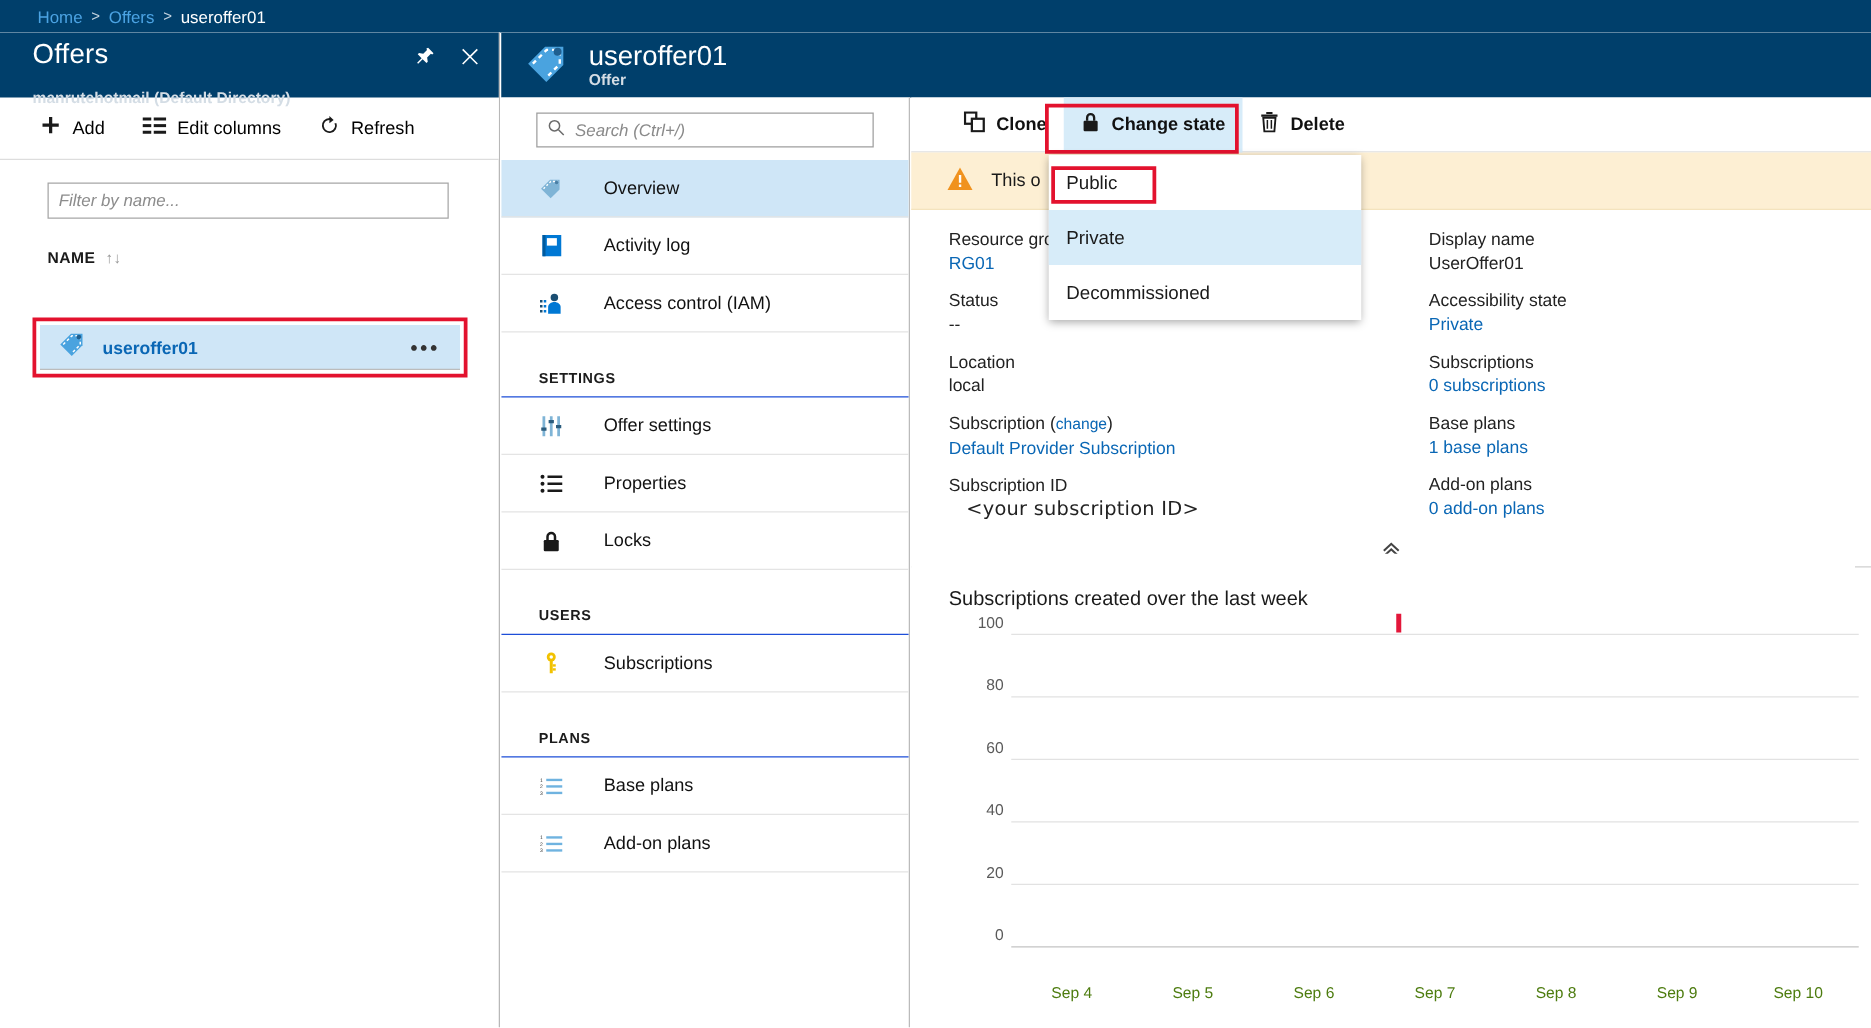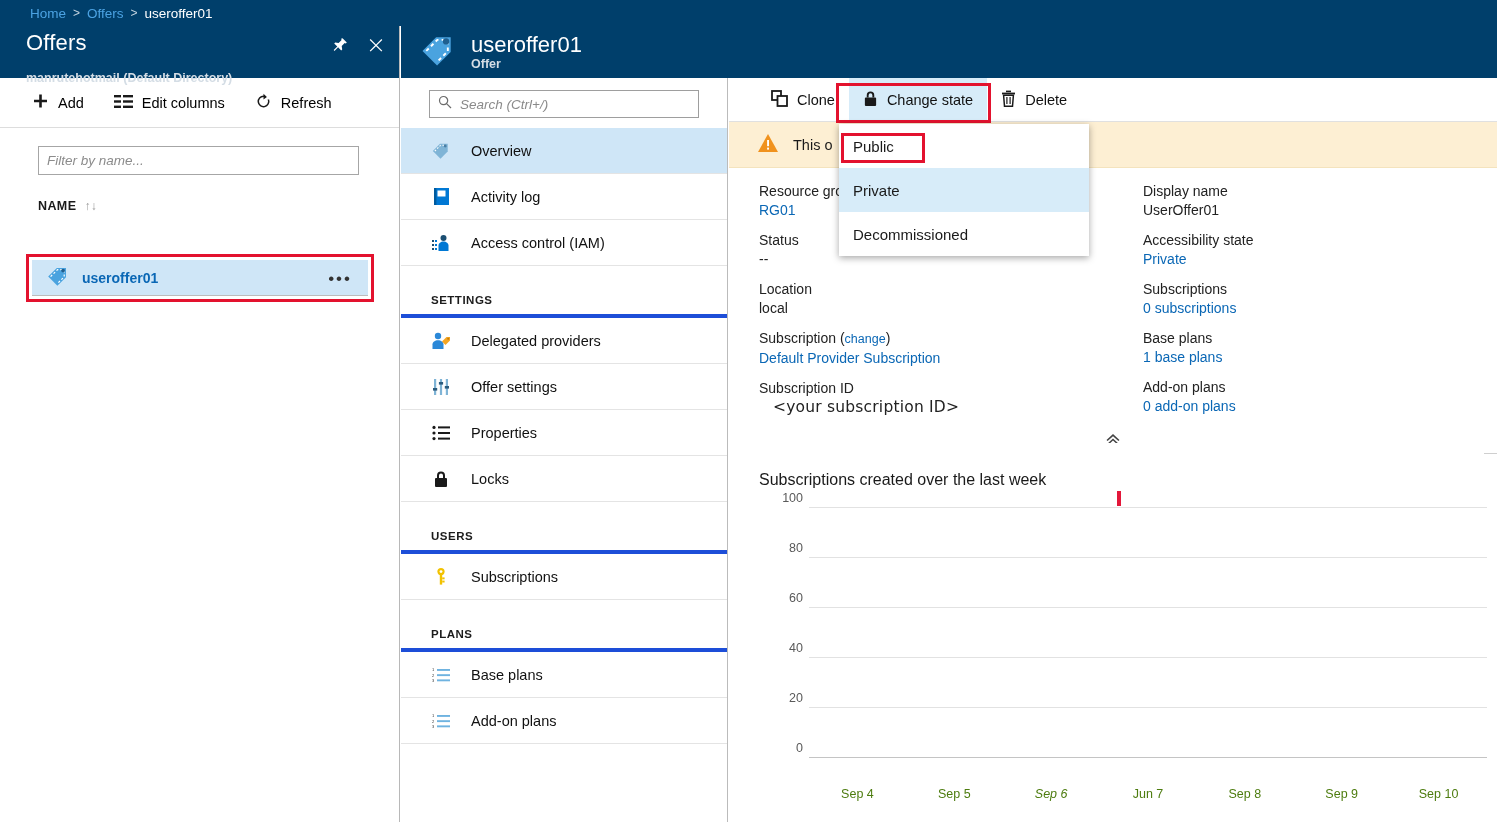--- a/index.html
+++ b/index.html
@@ -82,37 +82,37 @@
     background: #fff; border-right: 1px solid #bbb; overflow: hidden;
   }
   .nav-search-wrap { padding: 12px 28px 10px 28px; }
   .nav-search {
     width: 100%; height: 28px; border: 1px solid #9e9e9e; background: #fff;
     display: flex; align-items: center; padding: 0 8px; gap: 8px; cursor: text;
   }
   .nav-search-text { font-size: 13.5px; font-style: italic; color: #8a8a8a; }
   .nav-list { padding: 0 0 0 0; }
   .nav-item {
-    height: 46px; display: flex; align-items: center; gap: 20px;
+    height: 46px; display: flex; align-items: center; gap: 32px;
     padding-left: 30px; border-bottom: 1px solid #e4e4e4; font-size: 14.5px;
     color: #111; cursor: pointer;
   }
   .nav-item.selected { background: #cfe6f7; }
   .nav-group {
     height: 40px; display: flex; align-items: flex-end; padding: 0 0 8px 30px;
     font-size: 11.5px; font-weight: 700; color: #1c1c1c; letter-spacing: .5px;
-    border-bottom: 4px solid #1d4ed8; margin-top: 12px;
+    border-bottom: 1px solid #1d4ed8; margin-top: 12px;
   }
   .nav-icon { width: 20px; height: 20px; display: inline-flex; align-items: center; justify-content: center; flex: 0 0 20px; }
 
   
   .content-col { position: absolute; left: 328px; top: 52px; width: 768px; height: 744px; background: #fff; }
 
   .cmdbar { height: 44px; display: flex; align-items: center; gap: 0; padding-left: 28px; border-bottom: 1px solid #e0e0e0; }
-  .cmd { display: flex; align-items: center; gap: 9px; font-size: 14.5px; color: #111; cursor: pointer; height: 44px; padding: 12px 14px; }
+  .cmd { display: flex; align-items: center; gap: 9px; font-size: 14.5px; color: #111; cursor: pointer; height: 44px; padding: 12px 14px; font-weight: bold; }
   .cmd.active { background: #d7ecf9; }
   .cmd-annot {
     position: absolute; left: 836px; top: 83px; width: 155px; height: 40px;
     border: 3px solid #e3122e; pointer-events: none; z-index: 40;
   }
 
   .warn-banner {
     height: 46px; background: #fdefd3; display: flex; align-items: center;
     gap: 14px; padding-left: 28px; font-size: 14.5px; color: #1a1a1a;
     border-bottom: 1px solid #f4e3bd;
@@ -306,31 +306,20 @@
               <rect x="4" y="6" width="2" height="2" fill="#0078d4"></rect>
                 <rect x="4" y="10" width="2" height="2" fill="#0078d4"></rect>
                 <rect x="4" y="14" width="2" height="2" fill="#0078d4"></rect>
             </svg>
           </span>
           <span>Access control (IAM)</span>
         </div>
 
         <div class="nav-group">SETTINGS</div>
 
-        <div class="nav-item">
-          <span class="nav-icon">
-            <svg width="20" height="18" viewBox="0 0 20 18">
-              <circle cx="7" cy="4" r="3.2" fill="#2b88d8"></circle>
-              <path d="M1.5 17v-4.7c0-2.3 2.5-4.1 5.5-4.1s5.5 1.8 5.5 4.1V17z" fill="#2b88d8"></path>
-              <path d="M11 9.5l4.5-4.5H19v3.5L14.5 13z" fill="#f5a623"></path>
-              <circle cx="17.2" cy="6.8" r="1" fill="#c07a10"></circle>
-            </svg>
-          </span>
-          <span>Delegated providers</span>
-        </div>
         <div class="nav-item">
           <span class="nav-icon">
             <svg width="18" height="18" viewBox="0 0 18 18">
               <rect x="2" y="1" width="2.2" height="16" fill="#7fb4d6"></rect>
                 <rect x="7.9" y="1" width="2.2" height="16" fill="#7fb4d6"></rect>
                 <rect x="13.8" y="1" width="2.2" height="16" fill="#7fb4d6"></rect>
               <rect x="1" y="10" width="4.2" height="2.6" fill="#2b5c7e"></rect>
                 <rect x="6.9" y="4" width="4.2" height="2.6" fill="#2b5c7e"></rect>
                 <rect x="12.8" y="8" width="4.2" height="2.6" fill="#2b5c7e"></rect>
             </svg>
@@ -523,22 +512,22 @@
             <div class="ytick" style="top: 84px;">60</div>
             <div class="gridline" style="top: 150px;"></div>
             <div class="ytick" style="top: 134px;">40</div>
             <div class="gridline" style="top: 200px;"></div>
             <div class="ytick" style="top: 184px;">20</div>
             <div class="gridline axis" style="top: 250px;"></div>
             <div class="ytick" style="top: 234px;">0</div>
             <div class="xlabels">
               <span class="xlabel" style="left: 48.4286px;">Sep 4</span>
               <span class="xlabel" style="left: 145.286px;">Sep 5</span>
-              <span class="xlabel" style="left: 242.143px; font-style: italic;">Sep 6</span>
-              <span class="xlabel" style="left: 339px;">Jun 7</span>
+              <span class="xlabel" style="left: 242.143px;">Sep 6</span>
+              <span class="xlabel" style="left: 339px;">Sep 7</span>
               <span class="xlabel" style="left: 435.857px;">Sep 8</span>
               <span class="xlabel" style="left: 532.714px;">Sep 9</span>
               <span class="xlabel" style="left: 629.571px;">Sep 10</span>
             </div>
             <div class="red-mark" style="background: rgb(227, 23, 58); left: 358px; top: -16px;"></div>
           </div>
       </div>
 
     </div>
   </div>

